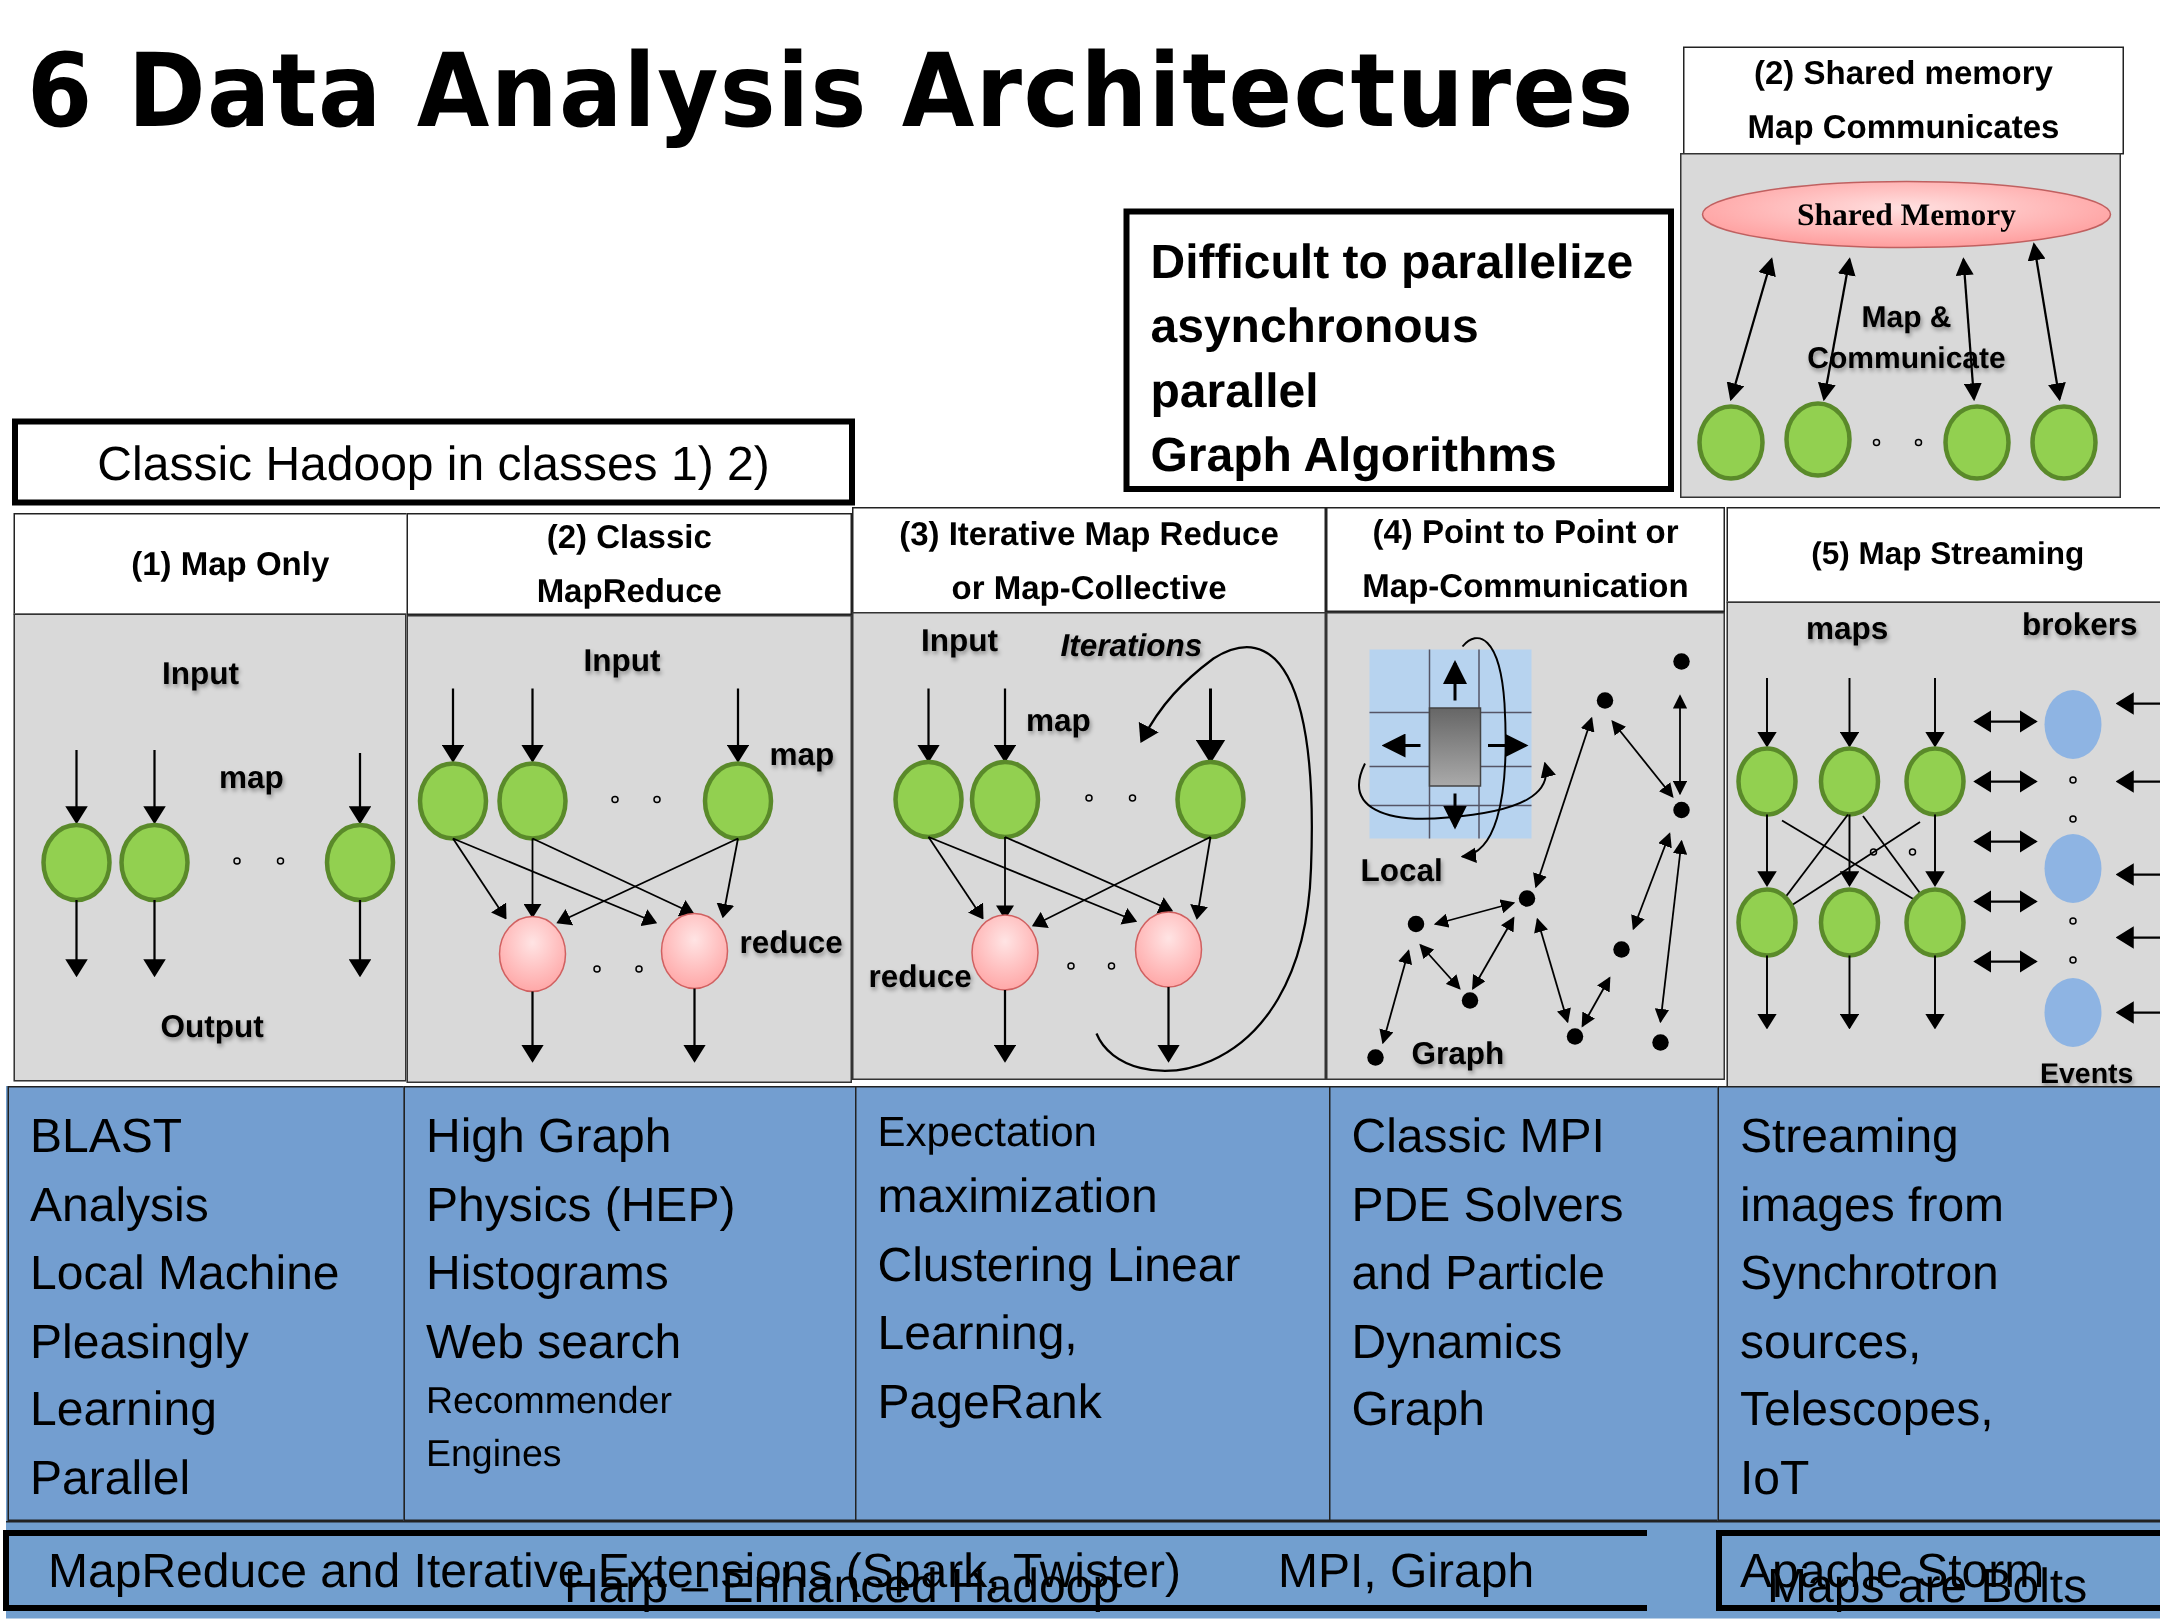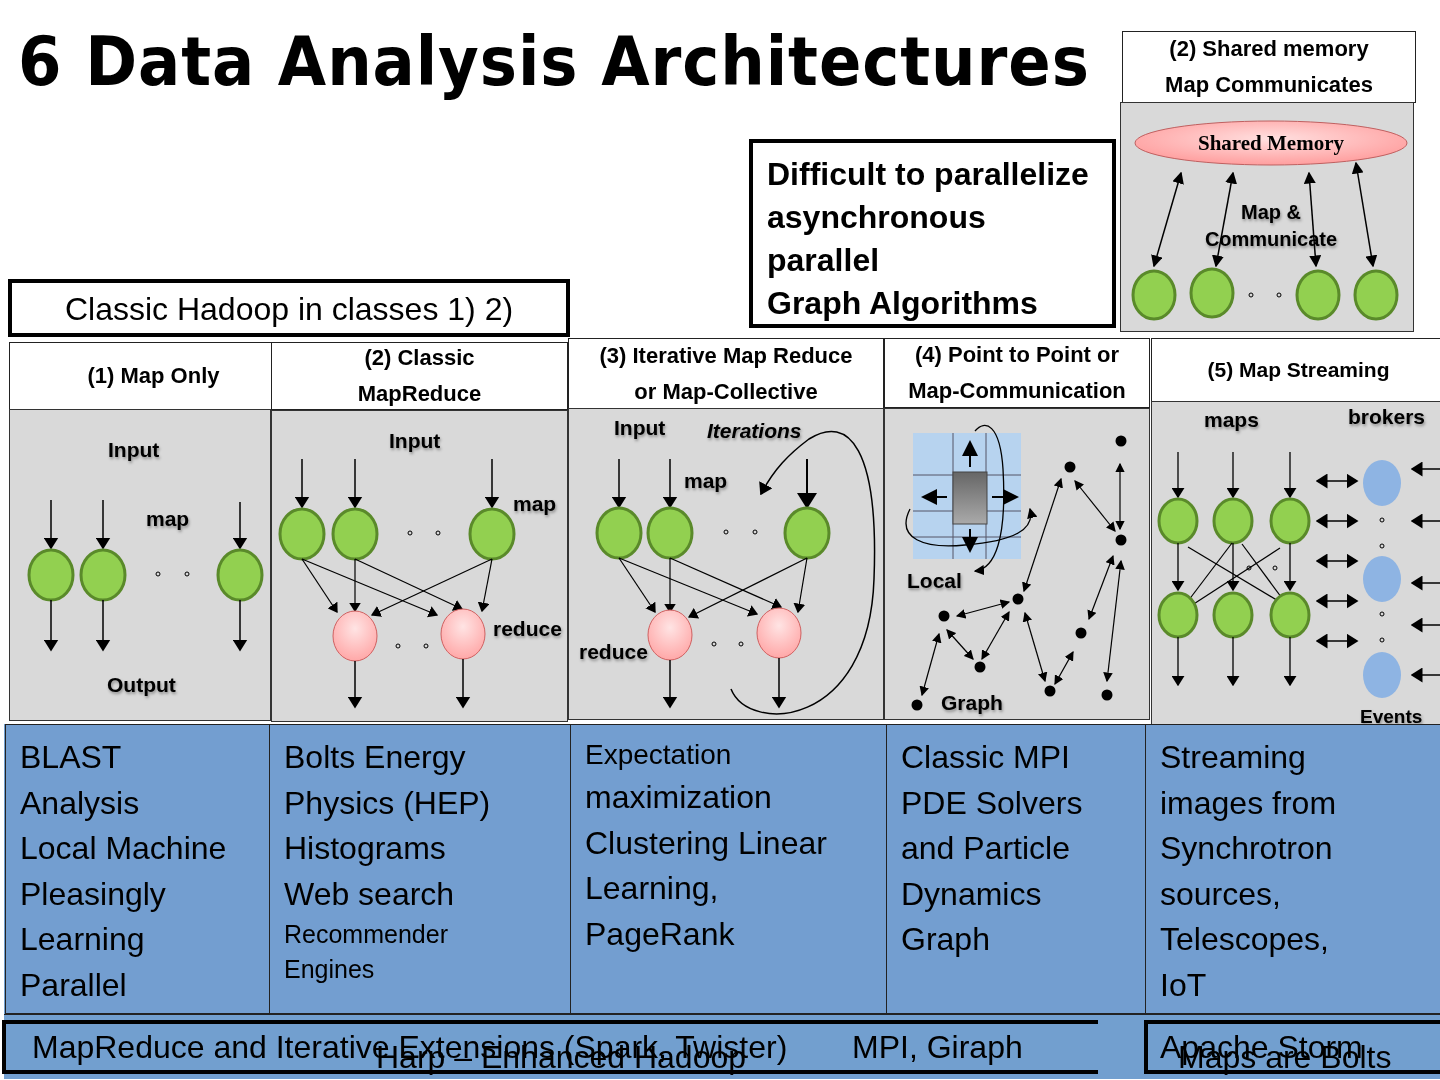--- a/index.html
+++ b/index.html
@@ -296,21 +296,21 @@
 <div class="abs blue-row" style="left:4px;top:724px;width:1436px;height:292px;"></div>
 <div class="cell" style="left:5px;top:724px;width:265px;height:290px;">
   <div>BLAST</div>
   <div>Analysis</div>
   <div>Local Machine</div>
   <div>Pleasingly</div>
   <div>Learning</div>
   <div>Parallel</div>
 </div>
 <div class="cell" style="left:269px;top:724px;width:302px;height:290px;">
-  <div>Bolts Energy</div>
+  <div>High Graph</div>
   <div>Physics (HEP)</div>
   <div>Histograms</div>
   <div>Web search</div>
   <div style="font-size:25px;line-height:35px;">Recommender</div>
   <div style="font-size:25px;line-height:35px;">Engines</div>
 </div>
 <div class="cell" style="left:570px;top:724px;width:317px;height:290px;">
   <div style="font-size:28px;line-height:40px;">Expectation</div>
   <div>maximization</div>
   <div>Clustering Linear</div>

